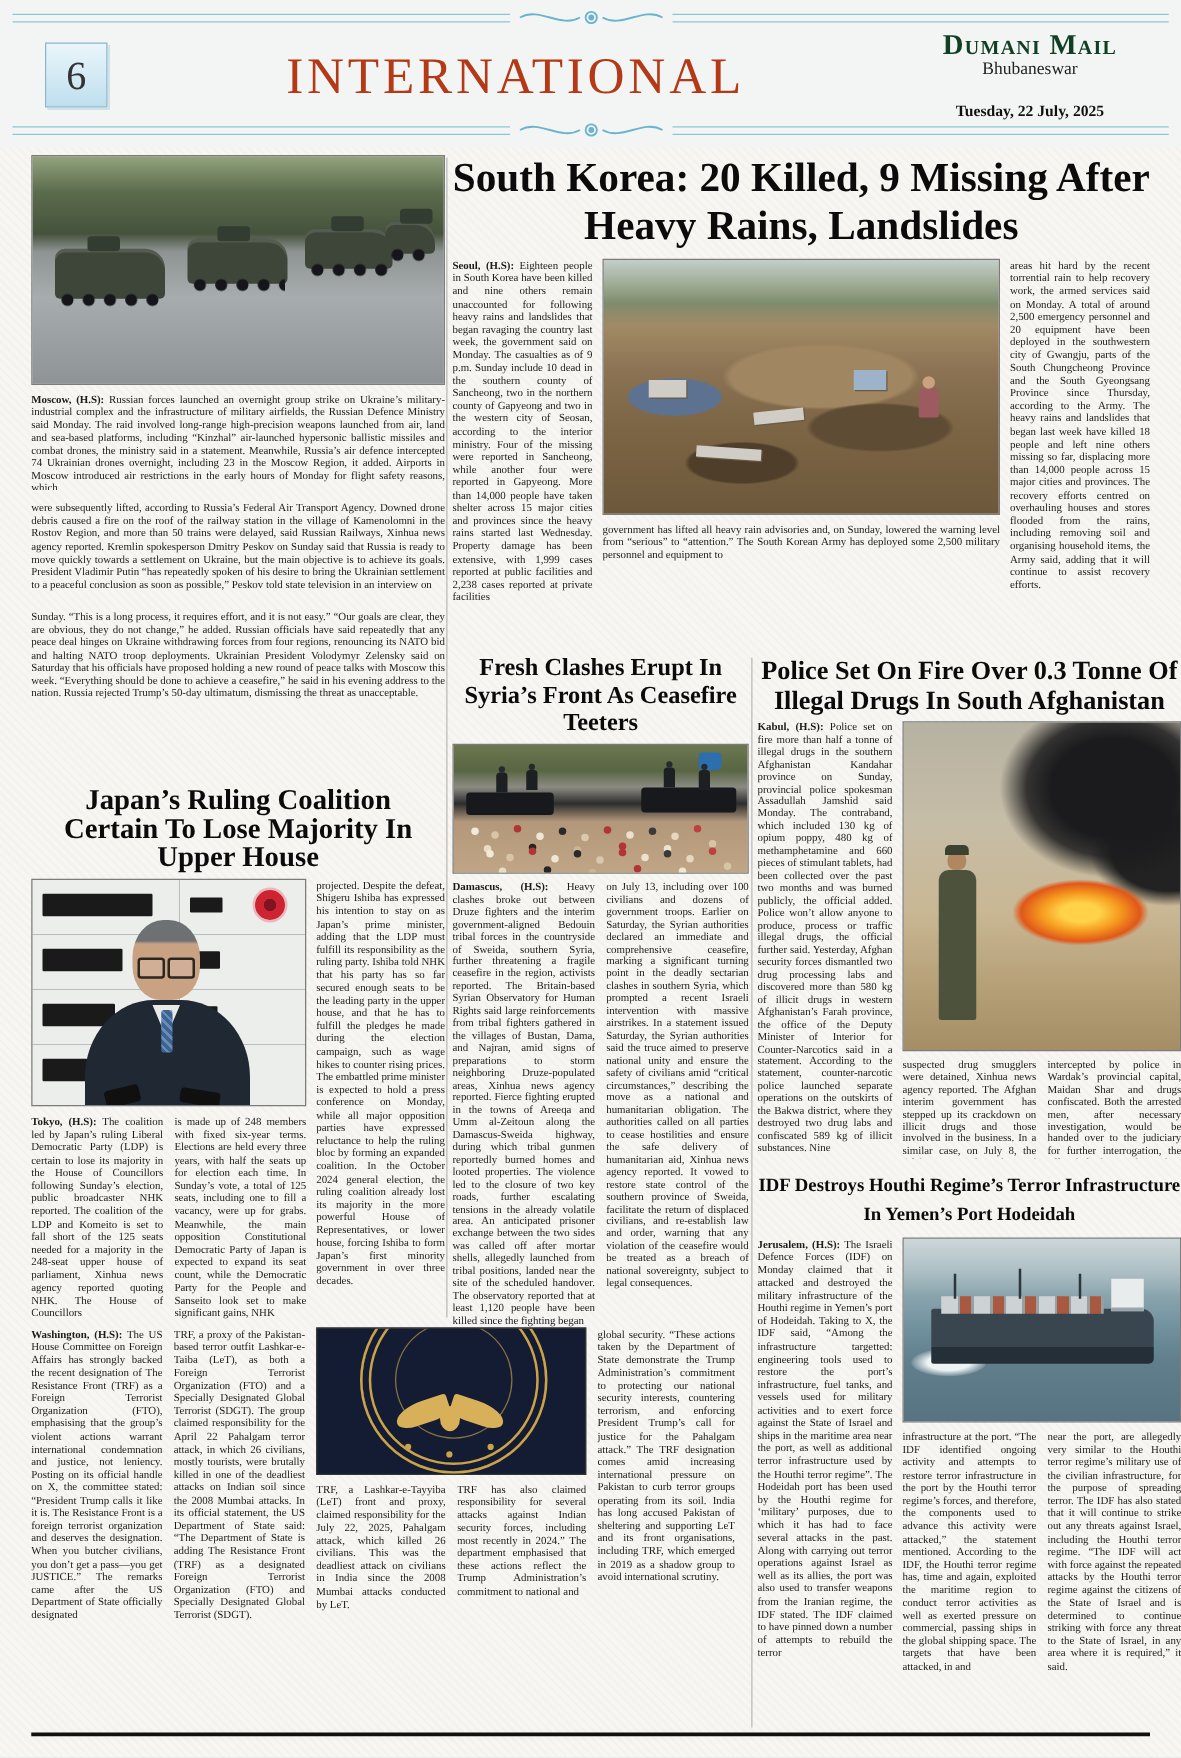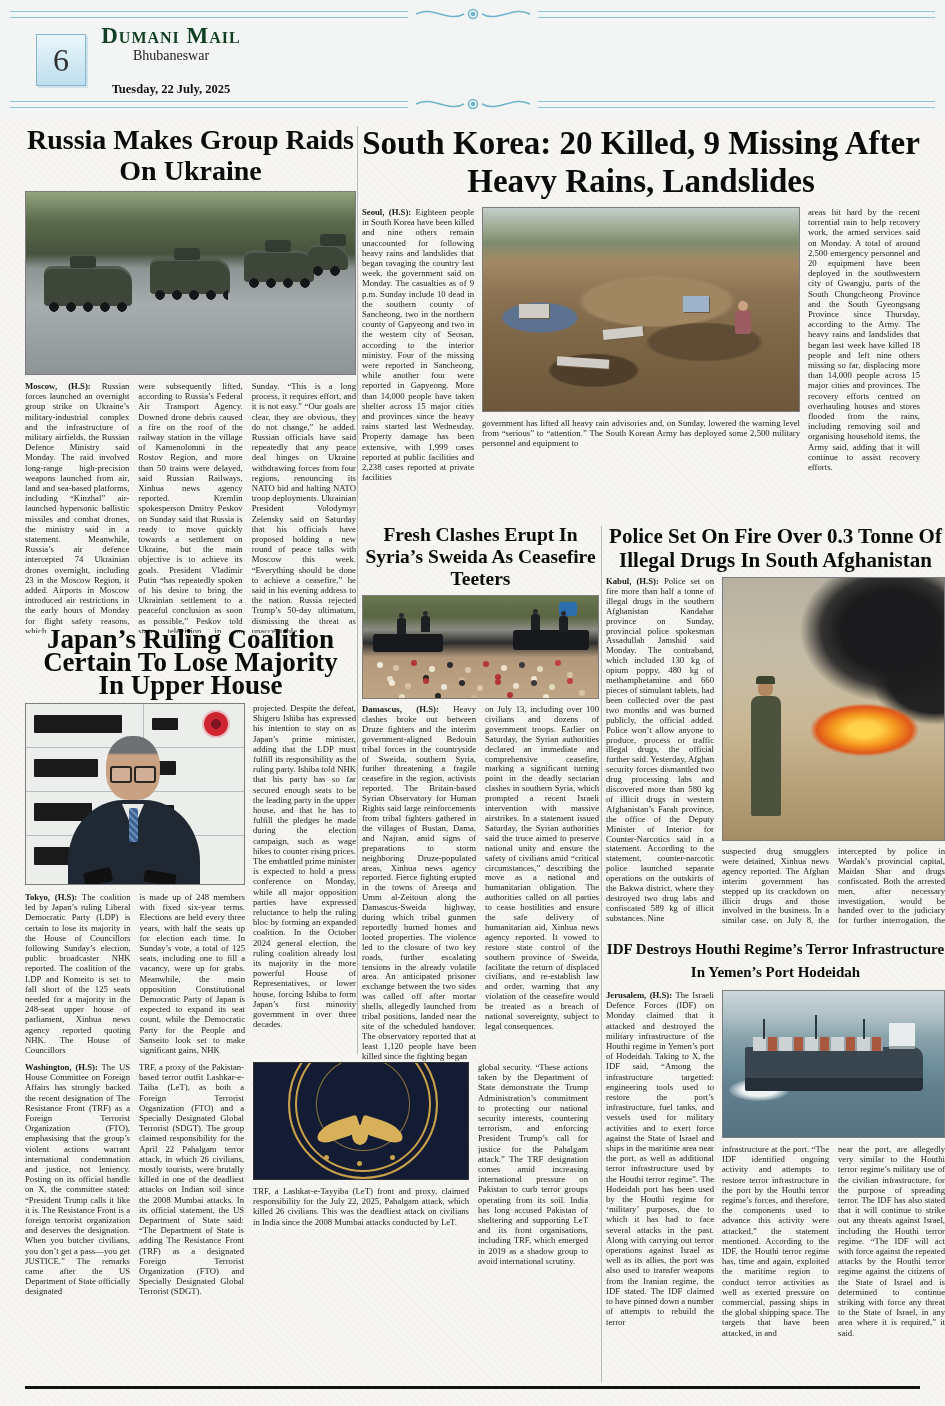--- a/index.html
+++ b/index.html
@@ -112,20 +112,21 @@
           <path d="M8 10 C 24 1 40 19 56 10"></path>
             <path d="M122 10 C 106 1 90 19 74 10"></path>
           <circle cx="65" cy="10" r="4.5"></circle>
             <circle cx="65" cy="10" r="1.6" fill="#6cb4cc"></circle>
         </g>
       </svg>
       <div class="dline"></div>
     </div>
     <div class="mast-row">
       <div class="pagenum-box">6</div>
+      <div class="section-title">INTERNATIONAL</div>
       <div class="brand">
         <div class="brand-name">Dumani Mail</div>
         <div class="brand-city">Bhubaneswar</div>
         <div class="brand-date">Tuesday, 22 July, 2025</div>
       </div>
     </div>
     <div class="deco deco-bot">
       <div class="dline"></div>
       <svg width="130" height="20" viewBox="0 0 130 20">
         <g fill="none" stroke="#6cb4cc" stroke-width="1.5">
@@ -136,28 +137,27 @@
         </g>
       </svg>
       <div class="dline"></div>
     </div>
   </header>
 
   <div class="vrule" style="left:357px;top:126px;height:928px;"></div>
   <div class="vrule" style="left:601px;top:526px;height:856px;"></div>
 
   <section class="art" style="left:25px;top:124px;width:331px;height:498px;">
-    <h1 class="hl" style="font-size:28px;line-height:31px;margin:0 0 5px;">Russia Makes Group Raids On Ukraine</h1>
     <div class="ph ph-russia" style="width:331px;height:184px;">
       <div class="apc" style="left:18px;top:74px;width:88px;height:40px;"></div>
       <div class="apc" style="left:124px;top:66px;width:80px;height:36px;"></div>
       <div class="apc" style="left:218px;top:58px;width:70px;height:32px;"></div>
       <div class="apc" style="left:282px;top:52px;width:40px;height:26px;"></div>
     </div>
-    <div class="cols" style="margin-top:6px;height:252px;">
+    <div class="cols" style="margin-top:6px;height:252px;flex-direction:column;">
       <div class="col"><span class="dl">Moscow, (H.S):</span> <span>Russian forces launched an overnight group strike on Ukraine’s military-industrial complex and the infrastructure of military airfields, the Russian Defence Ministry said Monday. The raid involved long-range high-precision weapons launched from air, land and sea-based platforms, including “Kinzhal” air-launched hypersonic ballistic missiles and combat drones, the ministry said in a statement. Meanwhile, Russia’s air defence intercepted 74 Ukrainian drones overnight, including 23 in the Moscow Region, it added. Airports in Moscow introduced air restrictions in the early hours of Monday for flight safety reasons, which</span></div>
       <div class="col">were subsequently lifted, according to Russia’s Federal Air Transport Agency. Downed drone debris caused a fire on the roof of the railway station in the village of Kamenolomni in the Rostov Region, and more than 50 trains were delayed, said Russian Railways, Xinhua news agency reported. Kremlin spokesperson Dmitry Peskov on Sunday said that Russia is ready to move quickly towards a settlement on Ukraine, but the main objective is to achieve its goals. President Vladimir Putin “has repeatedly spoken of his desire to bring the Ukrainian settlement to a peaceful conclusion as soon as possible,” Peskov told state television in an interview on</div>
       <div class="col">Sunday. “This is a long process, it requires effort, and it is not easy.” “Our goals are clear, they are obvious, they do not change,” he added. Russian officials have said repeatedly that any peace deal hinges on Ukraine withdrawing forces from four regions, renouncing its NATO bid and halting NATO troop deployments. Ukrainian President Volodymyr Zelensky said on Saturday that his officials have proposed holding a new round of peace talks with Moscow this week. “Everything should be done to achieve a ceasefire,” he said in his evening address to the nation. Russia rejected Trump’s 50-day ultimatum, dismissing the threat as unacceptable.</div>
     </div>
   </section>
 
   <section class="art" style="left:362px;top:124px;width:558px;height:398px;">
     <h1 class="hl" style="font-size:33px;line-height:38px;margin:0 0 7px;">South Korea: 20 Killed, 9 Missing After Heavy Rains, Landslides</h1>
     <div style="display:flex;gap:8px;">
       <div class="col" style="flex:0 0 112px;height:312px;"><span class="dl">Seoul, (H.S):</span> <span>Eighteen people in South Korea have been killed and nine others remain unaccounted for following heavy rains and landslides that began ravaging the country last week, the government said on Monday. The casualties as of 9 p.m. Sunday include 10 dead in the southern county of Sancheong, two in the northern county of Gapyeong and two in the western city of Seosan, according to the interior ministry. Four of the missing were reported in Sancheong, while another four were reported in Gapyeong. More than 14,000 people have taken shelter across 15 major cities and provinces since the heavy rains started last Wednesday. Property damage has been extensive, with 1,999 cases reported at public facilities and 2,238 cases reported at private facilities</span></div>
@@ -171,21 +171,21 @@
         </div>
         <div class="cols" style="margin-top:6px;height:98px;">
           <div class="col">government has lifted all heavy rain advisories and, on Sunday, lowered the warning level from “serious” to “attention.” The South Korean Army has deployed some 2,500 military personnel and equipment to</div>
         </div>
       </div>
       <div class="col" style="flex:1;height:312px;">areas hit hard by the recent torrential rain to help recovery work, the armed services said on Monday. A total of around 2,500 emergency personnel and 20 equipment have been deployed in the southwestern city of Gwangju, parts of the South Chungcheong Province and the South Gyeongsang Province since Thursday, according to the Army. The heavy rains and landslides that began last week have killed 18 people and left nine others missing so far, displacing more than 14,000 people across 15 major cities and provinces. The recovery efforts centred on overhauling houses and stores flooded from the rains, including removing soil and organising household items, the Army said, adding that it will continue to assist recovery efforts.</div>
     </div>
   </section>
 
   <section class="art" style="left:362px;top:524px;width:237px;height:532px;">
-    <h1 class="hl" style="font-size:19.5px;line-height:22px;margin:0 0 5px;">Fresh Clashes Erupt In Syria’s Sweida As Ceasefire Teeters</h1>
+    <h1 class="hl" style="font-size:19.5px;line-height:22px;margin:0 0 5px;">Fresh Clashes Erupt In Syria’s Front As Ceasefire Teeters</h1>
     <div class="ph ph-syria" style="width:237px;height:104px;">
       <div class="sbarrel" style="left:196px;top:6px;width:18px;height:14px;"></div>
       <div class="sveh" style="left:10px;top:38px;width:70px;height:18px;"></div>
       <div class="sveh" style="left:150px;top:34px;width:76px;height:20px;"></div>
       <div class="ssol" style="left:34px;top:22px;"></div>
       <div class="ssol" style="left:58px;top:20px;"></div>
       <div class="ssol" style="left:168px;top:18px;"></div>
       <div class="ssol" style="left:196px;top:20px;"></div>
       <div class="sdot" style="left:14px;top:66px;"></div>
       <div class="sdot" style="left:26px;top:84px;"></div>
@@ -206,21 +206,21 @@
         </div>
         <div class="cols" style="margin-top:6px;height:80px;">
           <div class="col" style="line-height:9.9px;">suspected drug smugglers were detained, Xinhua news agency reported. The Afghan interim government has stepped up its crackdown on illicit drugs and those involved in the business. In a similar case, on July 8, the Afghanistan Police thwarted attempts to smuggle 43 kg of illegal opium type drugs and arrested two individuals on charges of involvement in the drug business in eastern Wardak province. The alleged drug traffickers were attempting to take the contraband, which was smuggled from the northern Balkh, onward to the western Farah province. They were</div>
           <div class="col" style="line-height:9.9px;">intercepted by police in Wardak’s provincial capital, Maidan Shar and drugs confiscated. Both the arrested men, after necessary investigation, would be handed over to the judiciary for further interrogation, the official further said. Further, police also launched operations to destroy hashish farms in northern Afghanistan’s Badakhshan province. During search operations, police found 1500 kg of opium poppy from inside a tanker of liquid gas on July 5 and arrested a drug smuggler who was attempting to take the contraband out of Takhar province, the official said.</div>
         </div>
       </div>
     </div>
   </section>
 
   <section class="art" style="left:25px;top:628px;width:331px;height:428px;">
-    <h1 class="hl" style="font-size:27px;line-height:23px;margin:0 16px 6px;">Japan’s Ruling Coalition Certain To Lose Majority In Upper House</h1>
+    <h1 class="hl" style="font-size:23px;line-height:23px;margin:0 16px 6px;">Japan’s Ruling Coalition Certain To Lose Majority In Upper House</h1>
     <div style="display:flex;gap:8px;">
       <div style="flex:0 0 220px;">
         <div class="ph ph-japan" style="width:220px;height:182px;">
           <div class="jb" style="left:8px;top:11px;width:88px;height:18px;"></div>
           <div class="jb" style="left:126px;top:14px;width:26px;height:12px;"></div>
           <div class="rosette" style="left:178px;top:8px;"></div>
           <div class="jb" style="left:8px;top:55px;width:64px;height:18px;"></div>
           <div class="jb" style="left:126px;top:57px;width:24px;height:14px;"></div>
           <div class="jb" style="left:8px;top:99px;width:58px;height:18px;"></div>
           <div class="jb" style="left:126px;top:101px;width:22px;height:12px;"></div>
@@ -274,20 +274,21 @@
           <div class="sealc"></div>
           <div class="swing l"></div>
             <div class="swing r"></div>
           <div class="sshield"></div>
           <div class="sleaf" style="left:70px;top:92px;"></div>
           <div class="sleaf" style="left:136px;top:92px;"></div>
           <div class="sleaf" style="left:103px;top:98px;"></div>
         </div>
         <div class="cols" style="margin-top:6px;height:116px;">
           <div class="col">TRF, a Lashkar-e-Tayyiba (LeT) front and proxy, claimed responsibility for the July 22, 2025, Pahalgam attack, which killed 26 civilians. This was the deadliest attack on civilians in India since the 2008 Mumbai attacks conducted by LeT.</div>
+          <div class="col">TRF has also claimed responsibility for several attacks against Indian security forces, including most recently in 2024.” The department emphasised that these actions reflect the Trump Administration’s commitment to national and</div>
         </div>
       </div>
       <div class="col" style="flex:1;">global security. “These actions taken by the Department of State demonstrate the Trump Administration’s commitment to protecting our national security interests, countering terrorism, and enforcing President Trump’s call for justice for the Pahalgam attack.” The TRF designation comes amid increasing international pressure on Pakistan to curb terror groups operating from its soil. India has long accused Pakistan of sheltering and supporting LeT and its front organisations, including TRF, which emerged in 2019 as a shadow group to avoid international scrutiny.</div>
     </div>
   </section>
 
   <div class="bottom-rule" style="left:25px;top:1386px;width:895px;"></div>
 
 </div>
 

